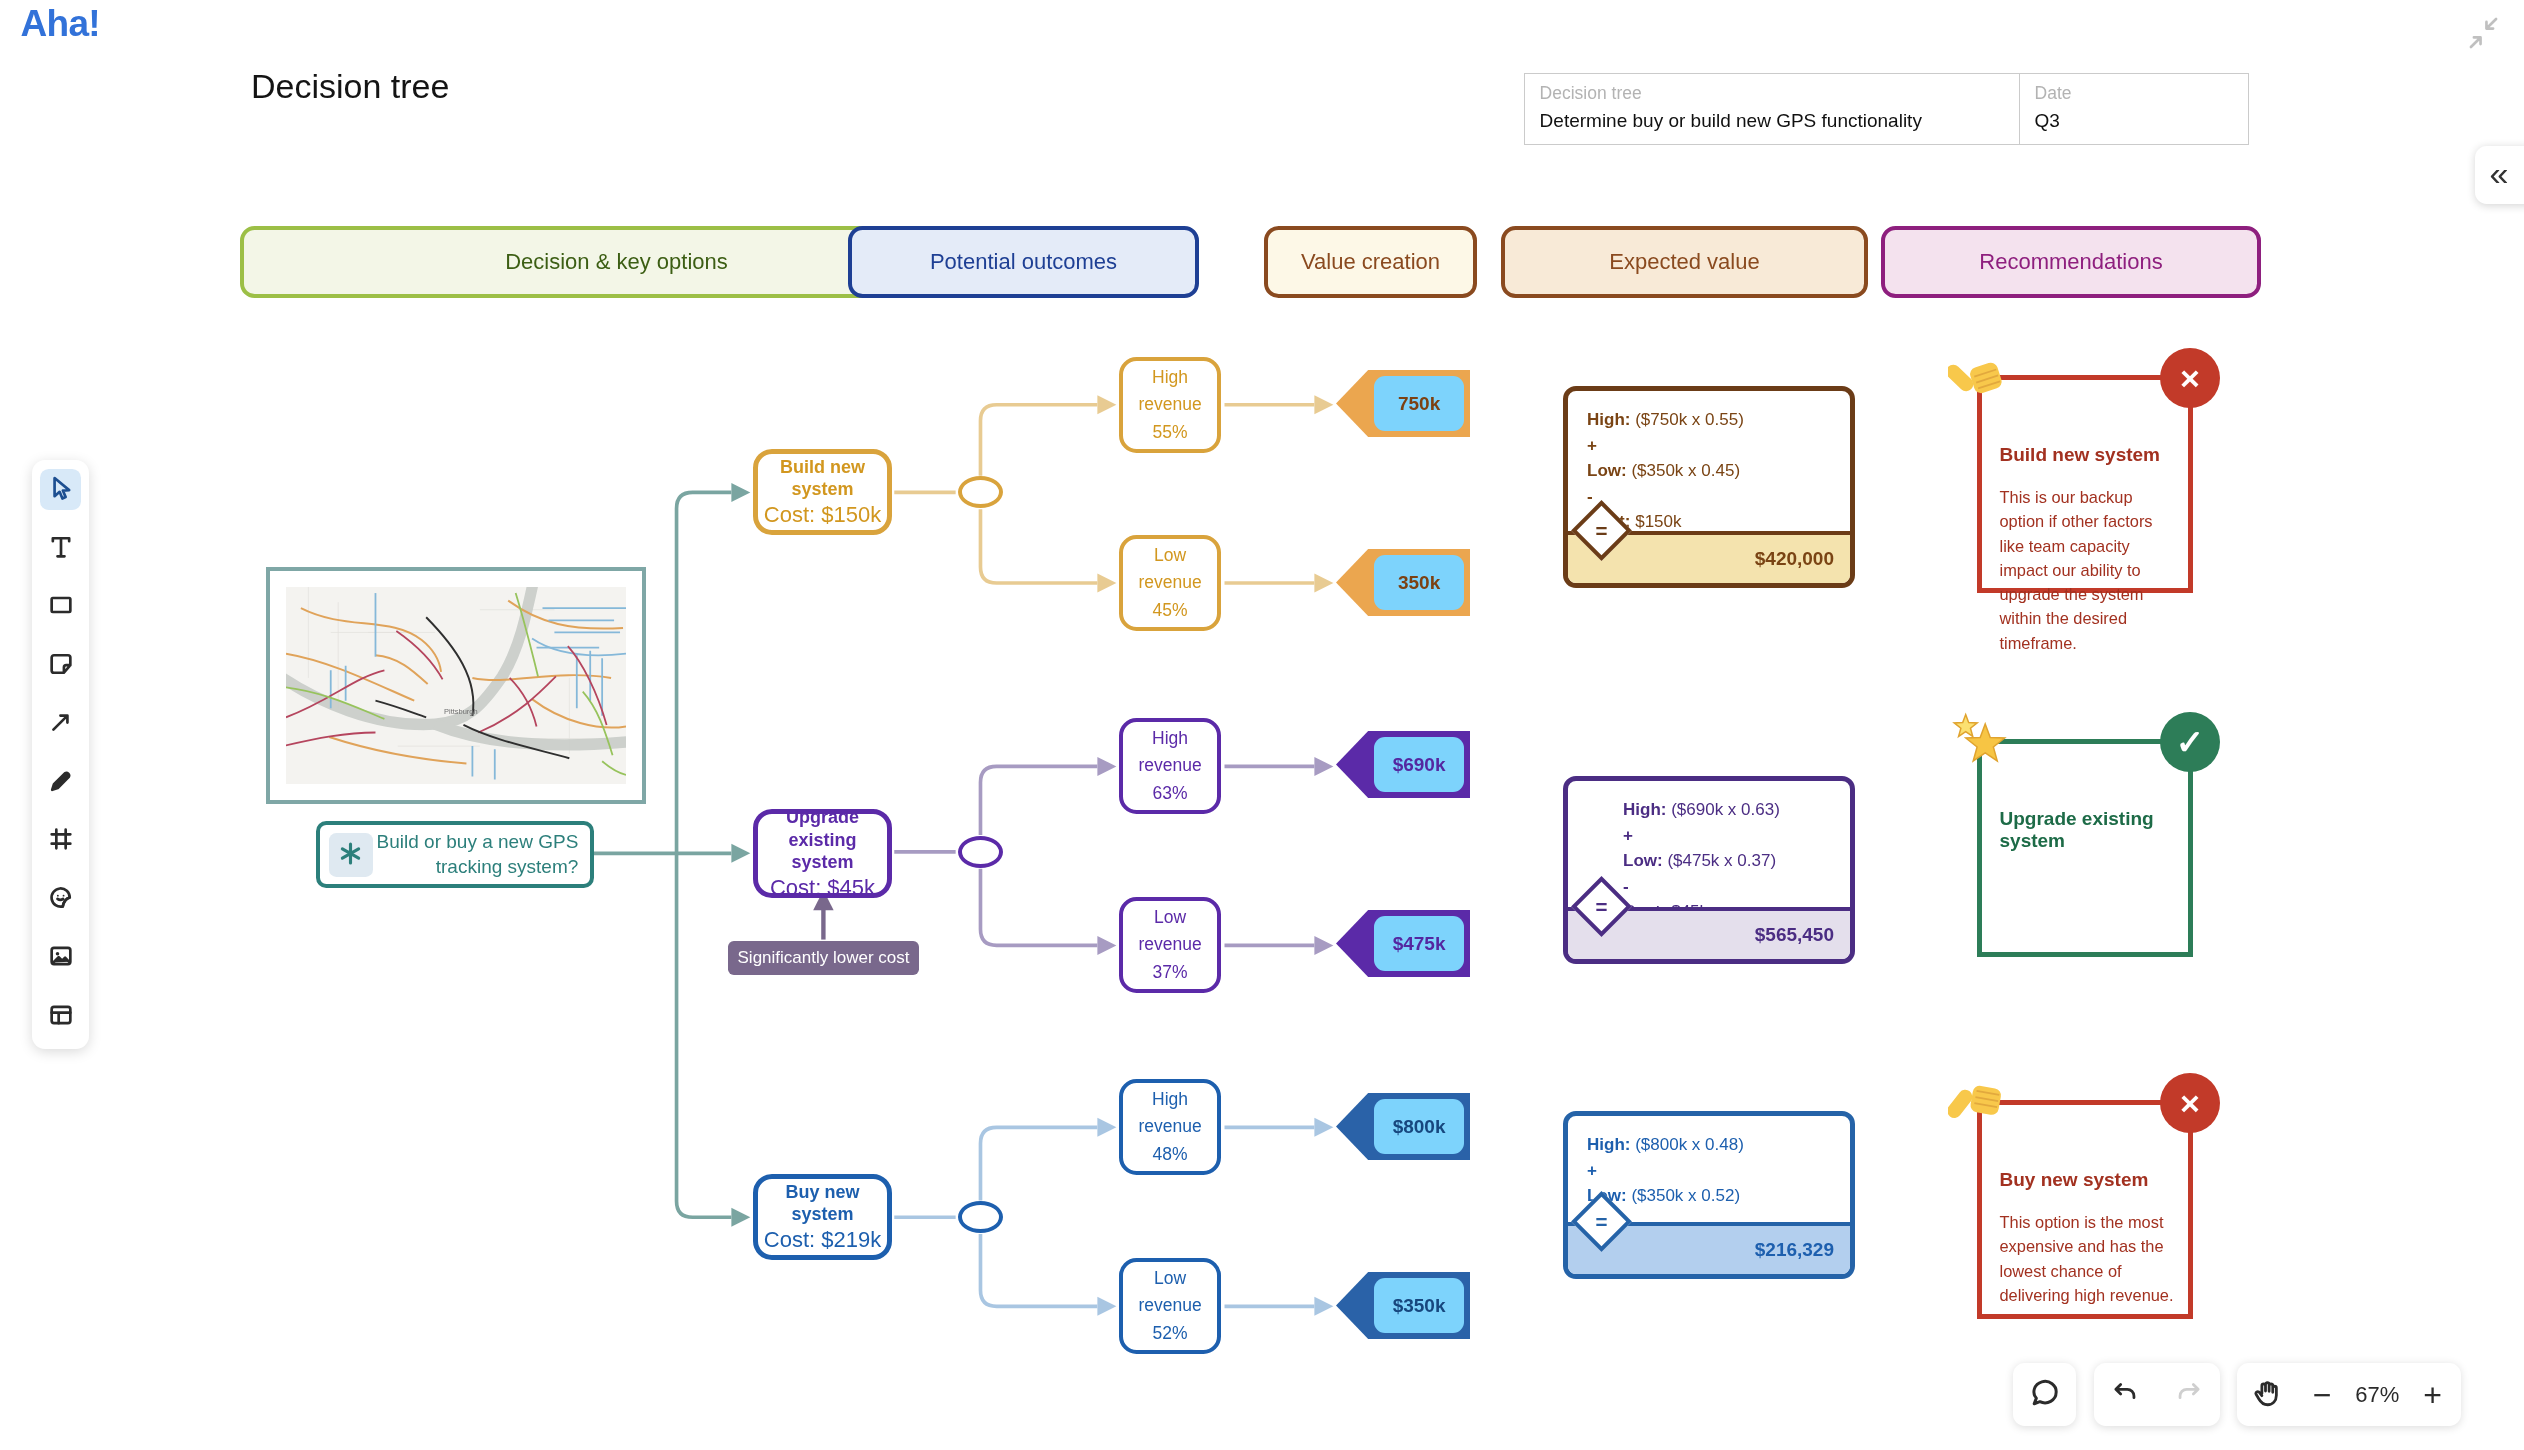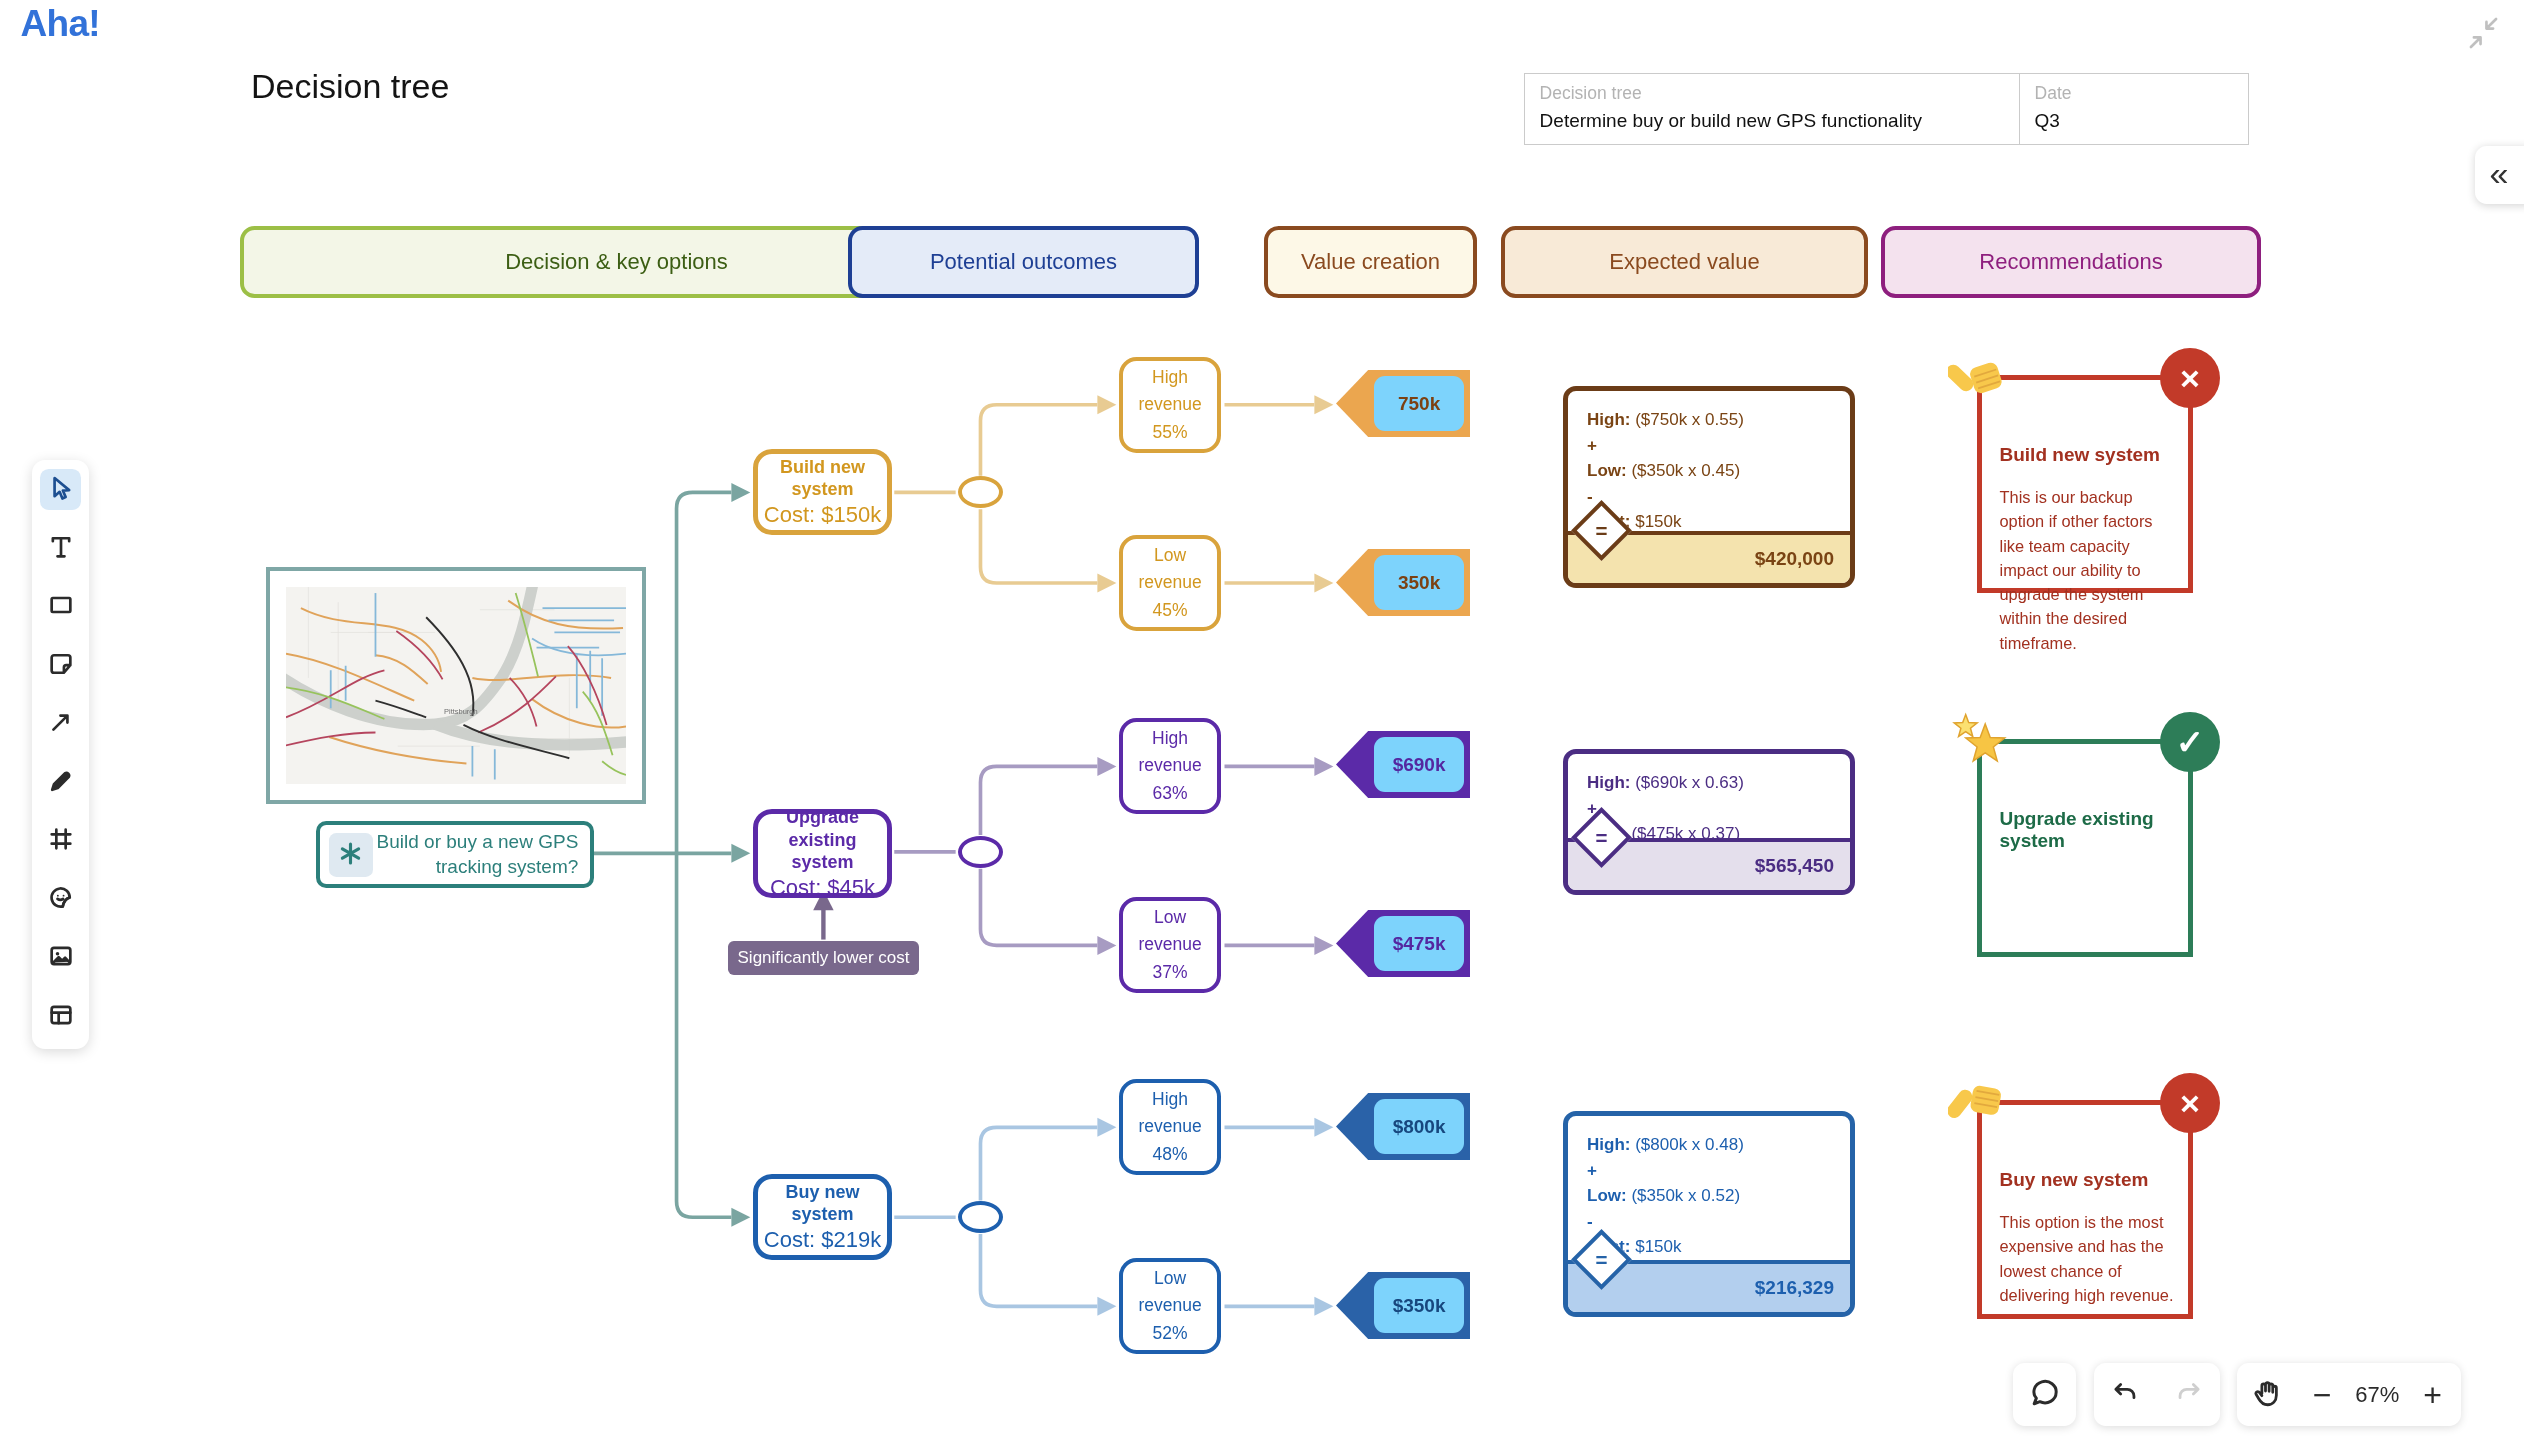--- a/index.html
+++ b/index.html
@@ -81,21 +81,21 @@
   .v-bg{position:absolute;inset:0;clip-path:polygon(24% 0,100% 0,100% 100%,24% 100%,0 50%);}
   .v-inner{position:absolute;top:5.8px;left:38px;right:5.8px;bottom:5.8px;background:#7dd3fc;border-radius:11px;
       display:flex;align-items:center;justify-content:center;font-size:19px;font-weight:bold;}
   .v-tag.b1 .v-bg{background:#eba64f;} .v-tag.b1 .v-inner{color:#7c4112;}
   .v-tag.b2 .v-bg{background:#5b2aa8;} .v-tag.b2 .v-inner{color:#5427a0;}
   .v-tag.b3 .v-bg{background:#2a62a8;} .v-tag.b3 .v-inner{color:#17477e;}
   .v1a{top:370px;} .v1b{top:549px;} .v2a{top:731px;} .v2b{top:910px;} .v3a{top:1093px;} .v3b{top:1272px;}
 
   
   .ev-box{left:1563px;width:292px;border:5.1px solid;border-radius:13px;background:#fff;z-index:2;}
-  .ev1{top:386px;height:202px;} .ev2{top:749px;height:146px;} .ev3{top:1111px;height:206px;}
+  .ev1{top:386px;height:202px;} .ev2{top:776px;height:188px;padding-left:36px;} .ev3{top:1111px;height:168px;}
   .ev-top{padding:16px 19px 0 19px;}
   .ev-row{font-size:17px;line-height:1.5;}
   .ev-row .k{font-weight:bold;}
   .ev-strip{position:absolute;left:0;right:0;bottom:0;height:48px;border-top:4.4px solid;
       border-radius:0 0 8px 8px;display:flex;align-items:center;justify-content:flex-end;
       padding-right:16px;font-size:19px;font-weight:bold;}
   .ev-diamond{position:absolute;left:11.7px;bottom:31px;width:35px;height:35px;background:#fff;border:4.4px solid;
       transform:rotate(45deg);display:flex;align-items:center;justify-content:center;}
   .ev-diamond span{transform:rotate(-45deg);font-size:20.5px;font-weight:bold;}
   .ev-box.b1{border-color:#6b3c17;color:#7a4414;} .ev-box.b1 .ev-strip{background:#f4e3ae;border-color:#6b3c17;}

